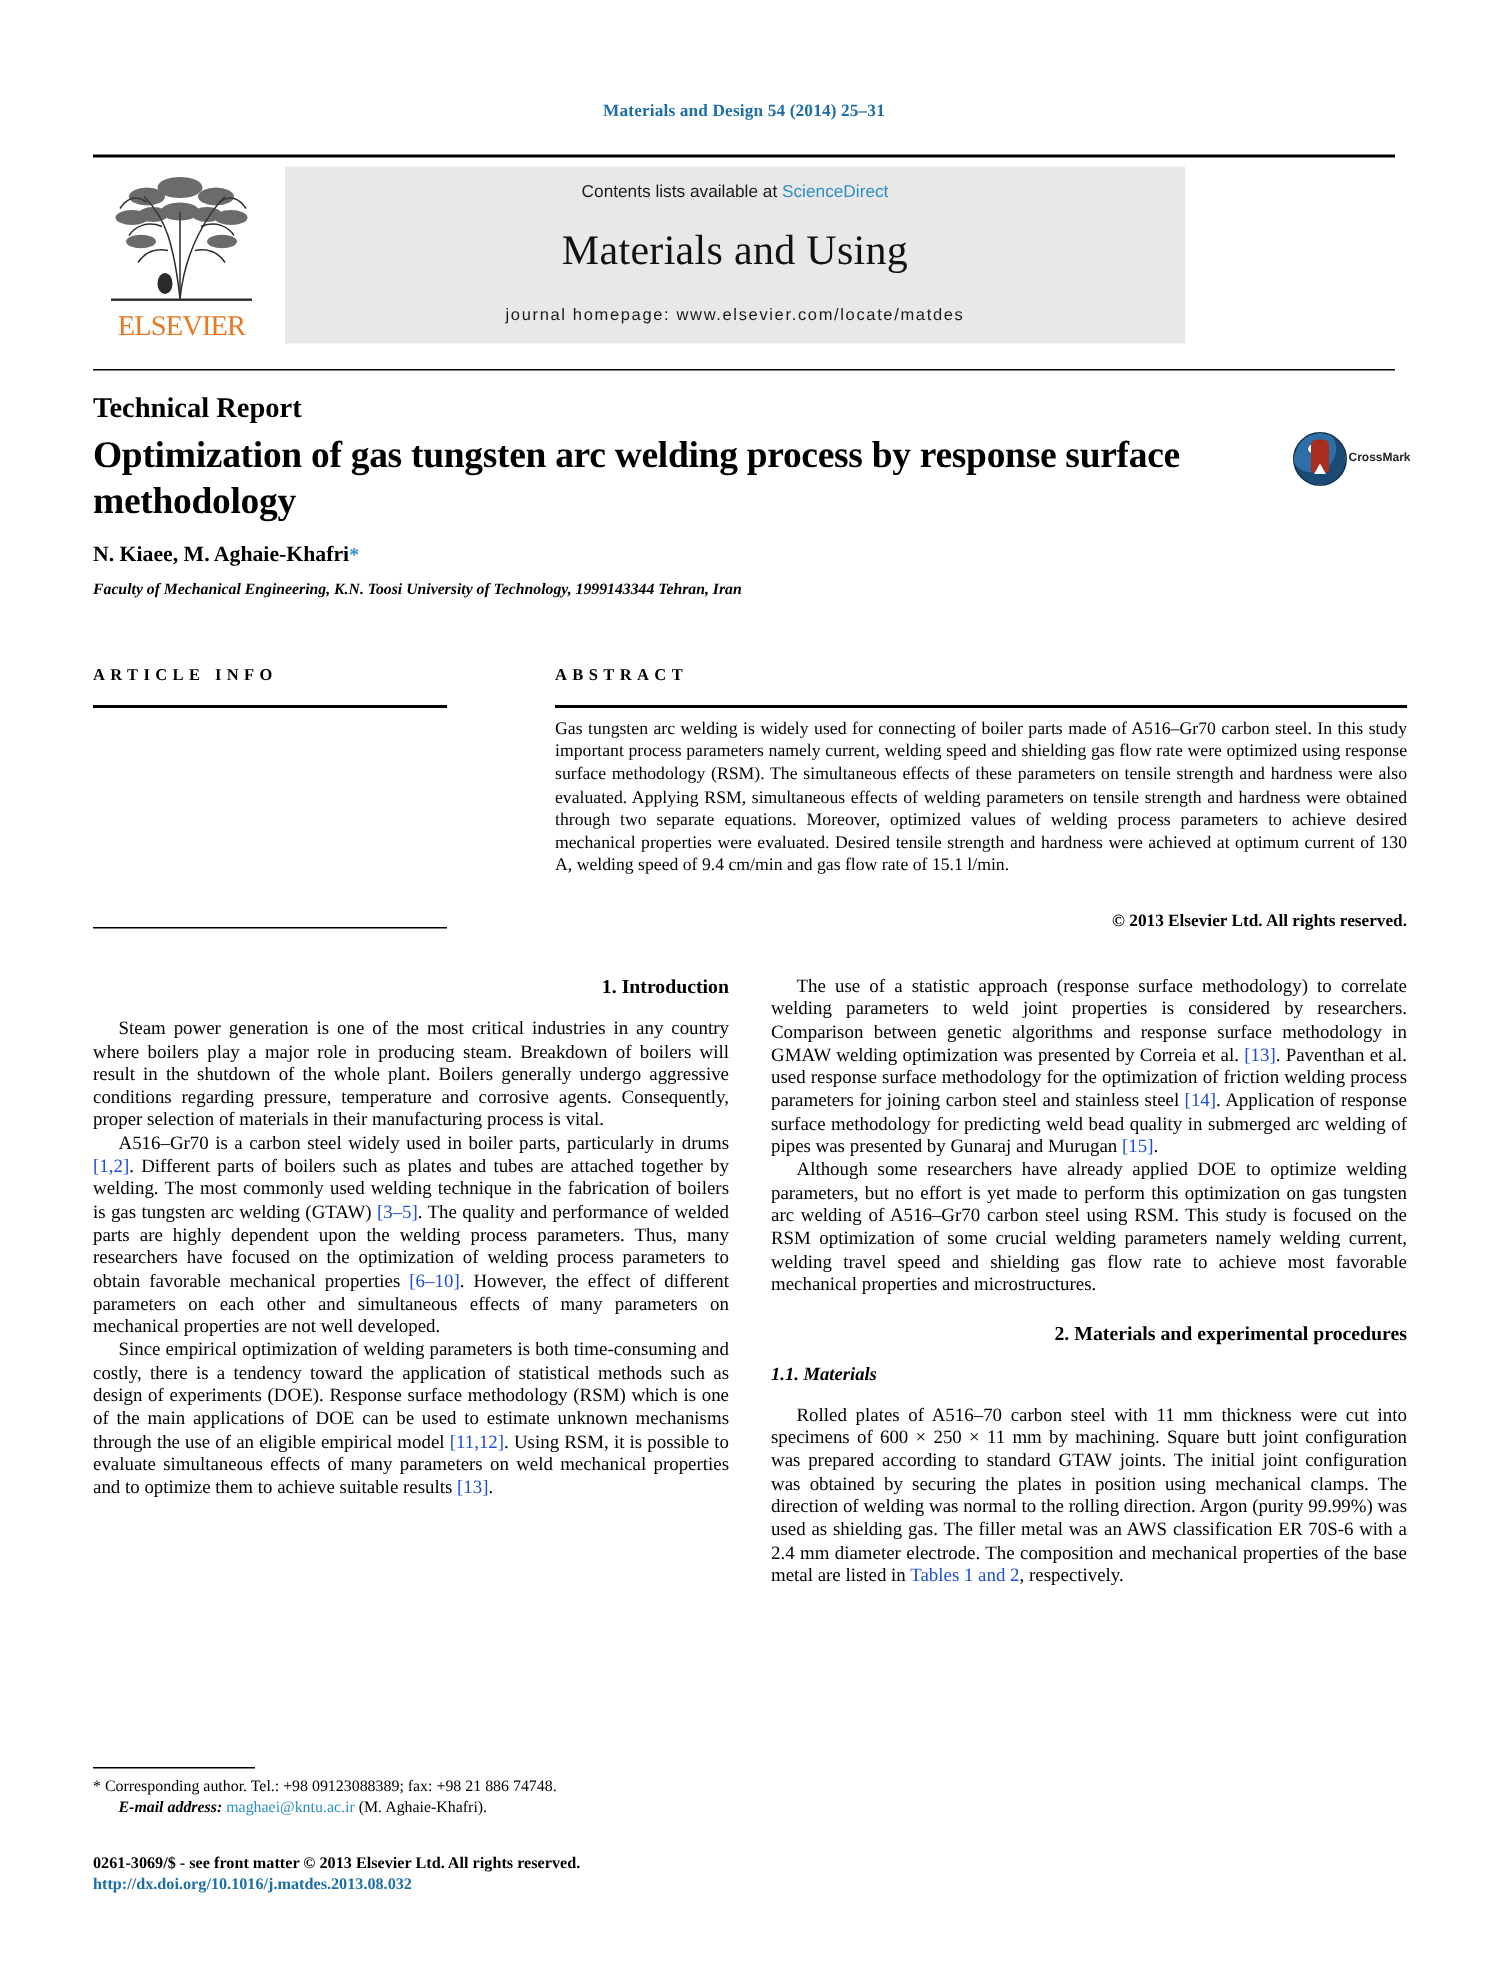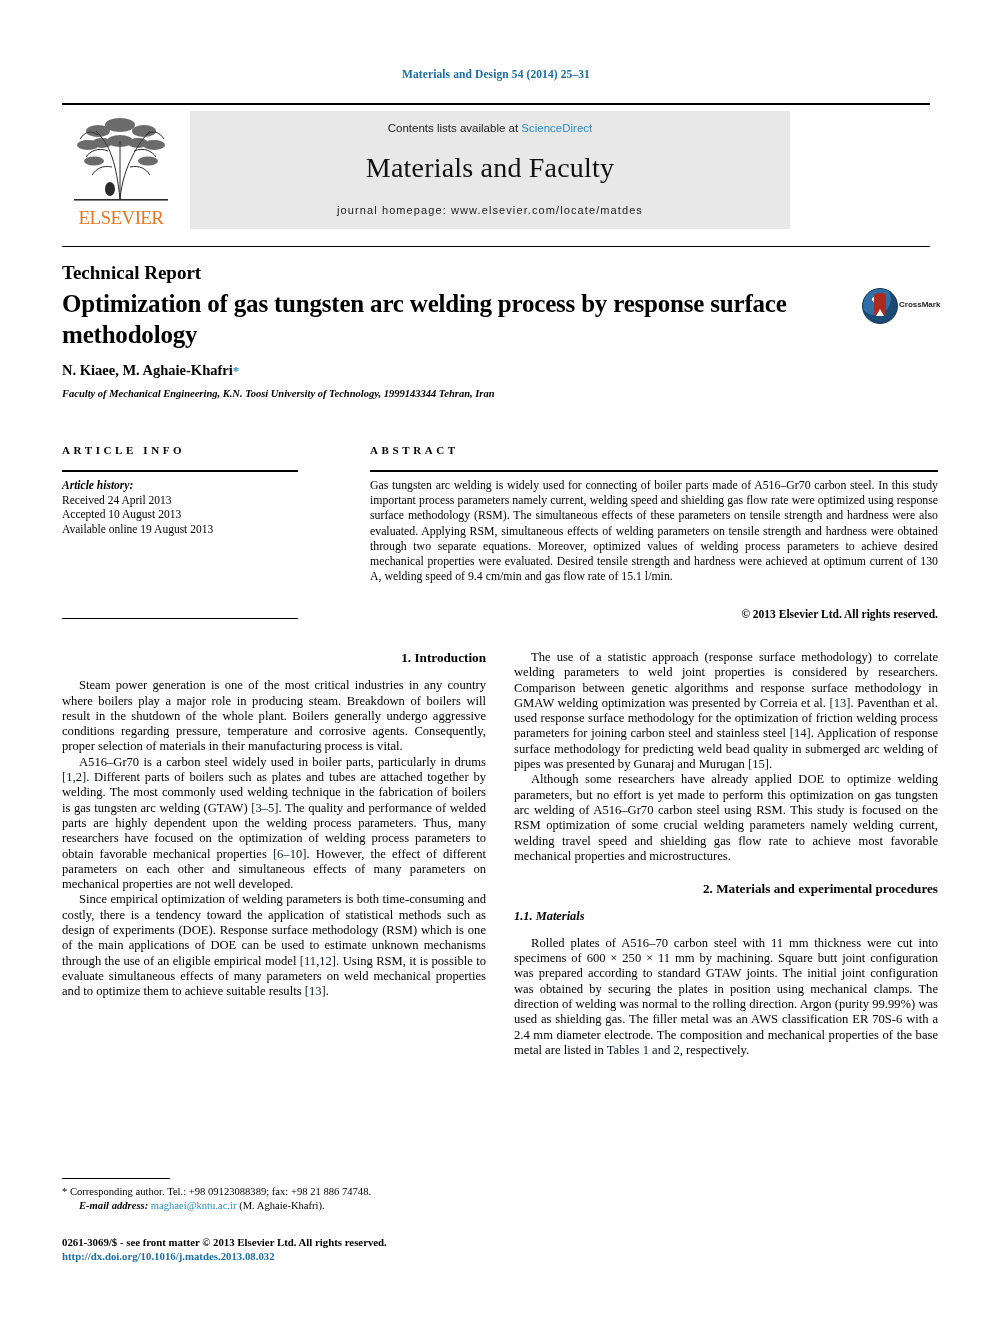--- a/index.html
+++ b/index.html
@@ -259,21 +259,21 @@
     font-size: 12.4px;
     font-weight: bold;
     font-style: italic;
     margin: 13px 0 11px 0;
     text-align: left;
   }
   p.para {
     margin: 0;
     text-indent: 17px;
   }
-  .cite { color: #0f172a; }
+  .cite { color: #1d4ed8; }
 
   
   .fn-rule {
     position: absolute;
     left: 62px; top: 1178px;
     width: 108px;
     border-top: 1px solid #000;
   }
   .footnote {
     position: absolute;
@@ -337,21 +337,21 @@
         </g>
         <rect x="6" y="88" width="94" height="1.6" fill="#2b2b2b"></rect>
       </svg>
       <div class="elsevier-word">ELSEVIER</div>
     </div>
 
     <div class="masthead-center">
       <div class="contents-line">
         <span>Contents lists available at </span><span class="sd">ScienceDirect</span>
       </div>
-      <div class="journal-title">Materials and Faculty</div>
+      <div class="journal-title">Materials and Using</div>
       <div class="homepage-line">journal homepage: www.elsevier.com/locate/matdes</div>
     </div>
 
   </div>
 
   <div class="rule-thin" style="top:246px;border-top:1px solid #000;"></div>
 
   <div class="doctype">Technical Report</div>
   <div class="article-title">Optimization of gas tungsten arc welding process by response surface methodology</div>
   <div class="authors">
@@ -367,26 +367,20 @@
     <div class="cm-text">CrossMark</div>
   </div>
 
   <div class="sec-head" id="info-head">ARTICLE INFO</div>
   <div class="sec-head" id="abs-head">ABSTRACT</div>
 
   <div class="rule-thin" id="info-rule" style="border-top:2.5px solid #000;"></div>
   <div class="rule-thin" id="abs-rule" style="border-top:2.5px solid #000;"></div>
   <div class="rule-thin" id="info-rule2"></div>
 
-  <div class="article-history">
-    <div class="ah-label">Article history:</div>
-    <div>Received 24 April 2013</div>
-    <div>Accepted 10 August 2013</div>
-    <div>Available online 19 August 2013</div>
-  </div>
 
   <div class="abstract">Gas tungsten arc welding is widely used for connecting of boiler parts made of A516–Gr70 carbon steel. In this study important process parameters namely current, welding speed and shielding gas flow rate were optimized using response surface methodology (RSM). The simultaneous effects of these parameters on tensile strength and hardness were also evaluated. Applying RSM, simultaneous effects of welding parameters on tensile strength and hardness were obtained through two separate equations. Moreover, optimized values of welding process parameters to achieve desired mechanical properties were evaluated. Desired tensile strength and hardness were achieved at optimum current of 130 A, welding speed of 9.4 cm/min and gas flow rate of 15.1 l/min.</div>
   <div class="copyright-line">© 2013 Elsevier Ltd. All rights reserved.</div>
 
   <div class="col" id="col-left">
     <div class="h1">1. Introduction</div>
     <p class="para">Steam power generation is one of the most critical industries in any country where boilers play a major role in producing steam. Breakdown of boilers will result in the shutdown of the whole plant. Boilers generally undergo aggressive conditions regarding pressure, temperature and corrosive agents. Consequently, proper selection of materials in their manufacturing process is vital.</p>
     <p class="para"><span>A516–Gr70 is a carbon steel widely used in boiler parts, particularly in drums </span><span class="cite">[1,2]</span><span>. Different parts of boilers such as plates and tubes are attached together by welding. The most commonly used welding technique in the fabrication of boilers is gas tungsten arc welding (GTAW) </span><span class="cite">[3–5]</span><span>. The quality and performance of welded parts are highly dependent upon the welding process parameters. Thus, many researchers have focused on the optimization of welding process parameters to obtain favorable mechanical properties </span><span class="cite">[6–10]</span><span>. However, the effect of different parameters on each other and simultaneous effects of many parameters on mechanical properties are not well developed.</span></p>
     <p class="para"><span>Since empirical optimization of welding parameters is both time-consuming and costly, there is a tendency toward the application of statistical methods such as design of experiments (DOE). Response surface methodology (RSM) which is one of the main applications of DOE can be used to estimate unknown mechanisms through the use of an eligible empirical model </span><span class="cite">[11,12]</span><span>. Using RSM, it is possible to evaluate simultaneous effects of many parameters on weld mechanical properties and to optimize them to achieve suitable results </span><span class="cite">[13]</span><span>.</span></p>
   </div>

